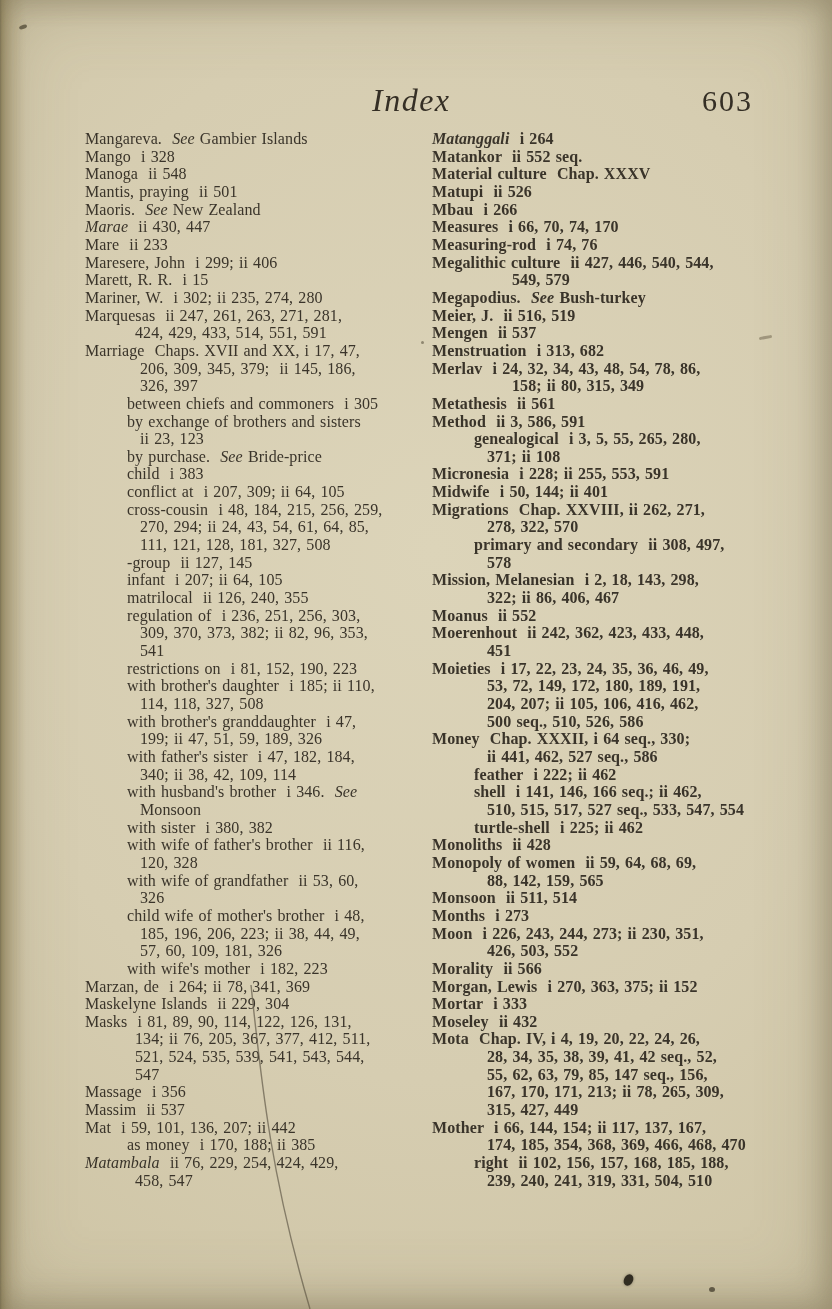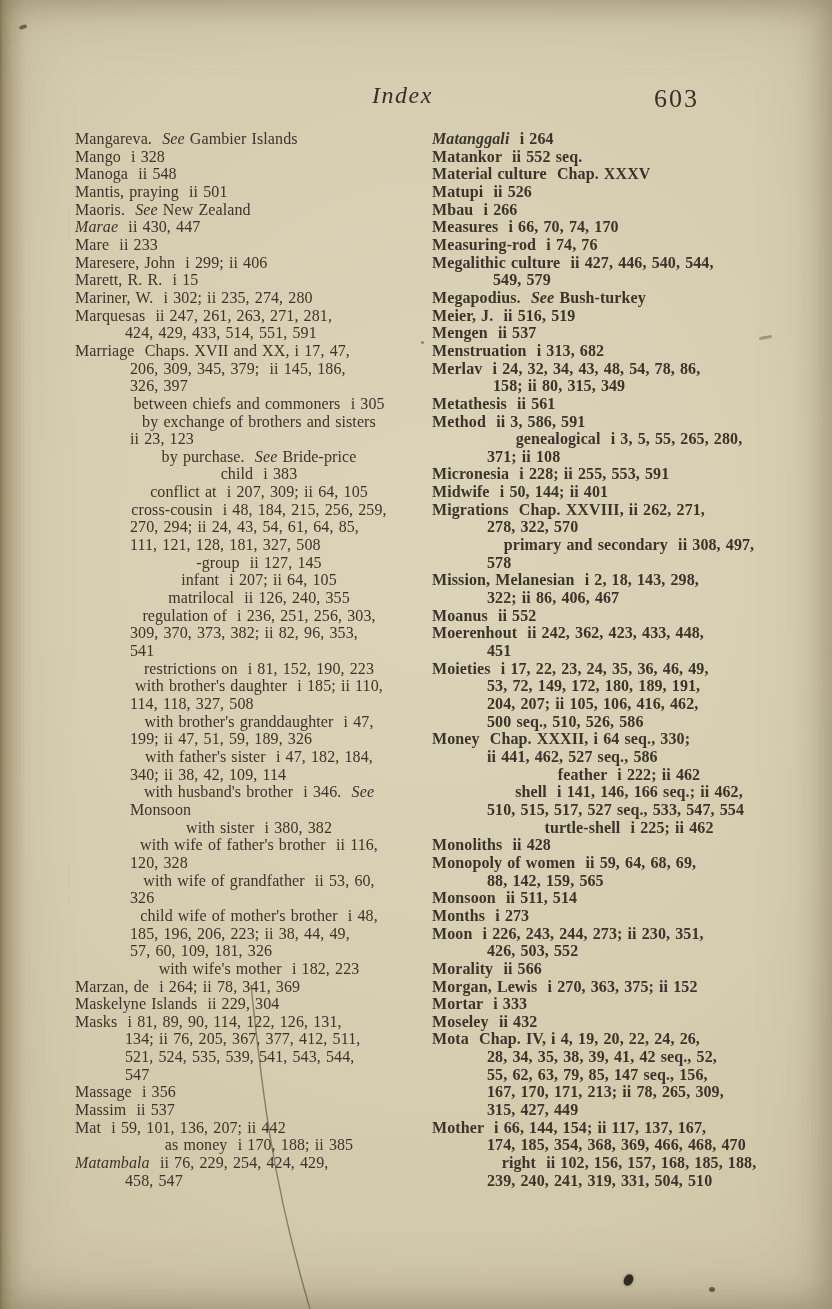--- a/index.html
+++ b/index.html
@@ -12,36 +12,36 @@
   .edge-left{
     position:absolute;left:0;top:0;bottom:0;width:26px;pointer-events:none;
     background:linear-gradient(to right,#877d5f 0px,#a89c75 2px,#b9ad89 6px,#c7bc9b 13px,rgba(199,188,155,0) 26px);
   }
   .vignette{
     position:absolute;inset:0;pointer-events:none;
     box-shadow:inset 0 0 75px rgba(110,100,70,.30), inset -7px 0 28px rgba(110,100,70,.20), inset 0 -10px 32px rgba(110,100,70,.16), inset 0 6px 22px rgba(110,100,70,.14);
   }
   .header-title{
     position:absolute;left:372px;top:82px;
-    font-style:italic;font-size:24px;letter-spacing:1.5px;color:#352f25;
+    font-style:italic;font-size:32px;letter-spacing:1.5px;color:#352f25;
   }
   .page-number{
-    position:absolute;left:654px;top:84px;
-    font-size:26px;letter-spacing:2px;color:#352f25;text-align:right;
+    position:absolute;left:702px;top:84px;
+    font-size:30px;letter-spacing:2px;color:#352f25;text-align:right;
   }
   .col{
     position:absolute;top:130px;font-size:16px;line-height:17.66px;
     letter-spacing:.1px;word-spacing:1px;color:#3a342a;
   }
-  .col-left{left:75px;width:358px;}
+  .col-left{left:85px;width:358px;}
   .col-right{left:432px;width:384px;font-weight:bold;}
   .line{white-space:pre-wrap;}
-  .ind1{margin-left:10px;text-align:center;}
+  .ind1{margin-left:42px;}
   .ind2{margin-left:55px;}
-  .ind3{margin-left:61px;}
+  .ind3{margin-left:80px;}
   .ind4{margin-left:50px;}
   .line em{font-style:italic;}
   
   .speck-tl{position:absolute;left:19px;top:25px;width:8px;height:4px;background:#5d5643;border-radius:60% 40% 50% 50%;transform:rotate(-16deg);opacity:.85;}
   .dash-right{position:absolute;left:759px;top:336px;width:13px;height:3px;background:#7d735c;border-radius:2px;transform:rotate(-10deg);opacity:.6;}
   .dot-large{position:absolute;left:624px;top:1274px;width:9px;height:12px;background:#2e2a21;border-radius:50%;transform:rotate(28deg);box-shadow:0 0 3px rgba(46,42,33,.45);}
   .dot-small{position:absolute;left:709px;top:1287px;width:6px;height:5px;background:#4f4838;border-radius:50%;opacity:.85;}
   .mengen-dot{position:absolute;left:421px;top:341px;width:3px;height:3px;background:#6f6753;border-radius:50%;opacity:.7;}
   .crease-svg{position:absolute;left:0;top:0;pointer-events:none;}
 </style>

